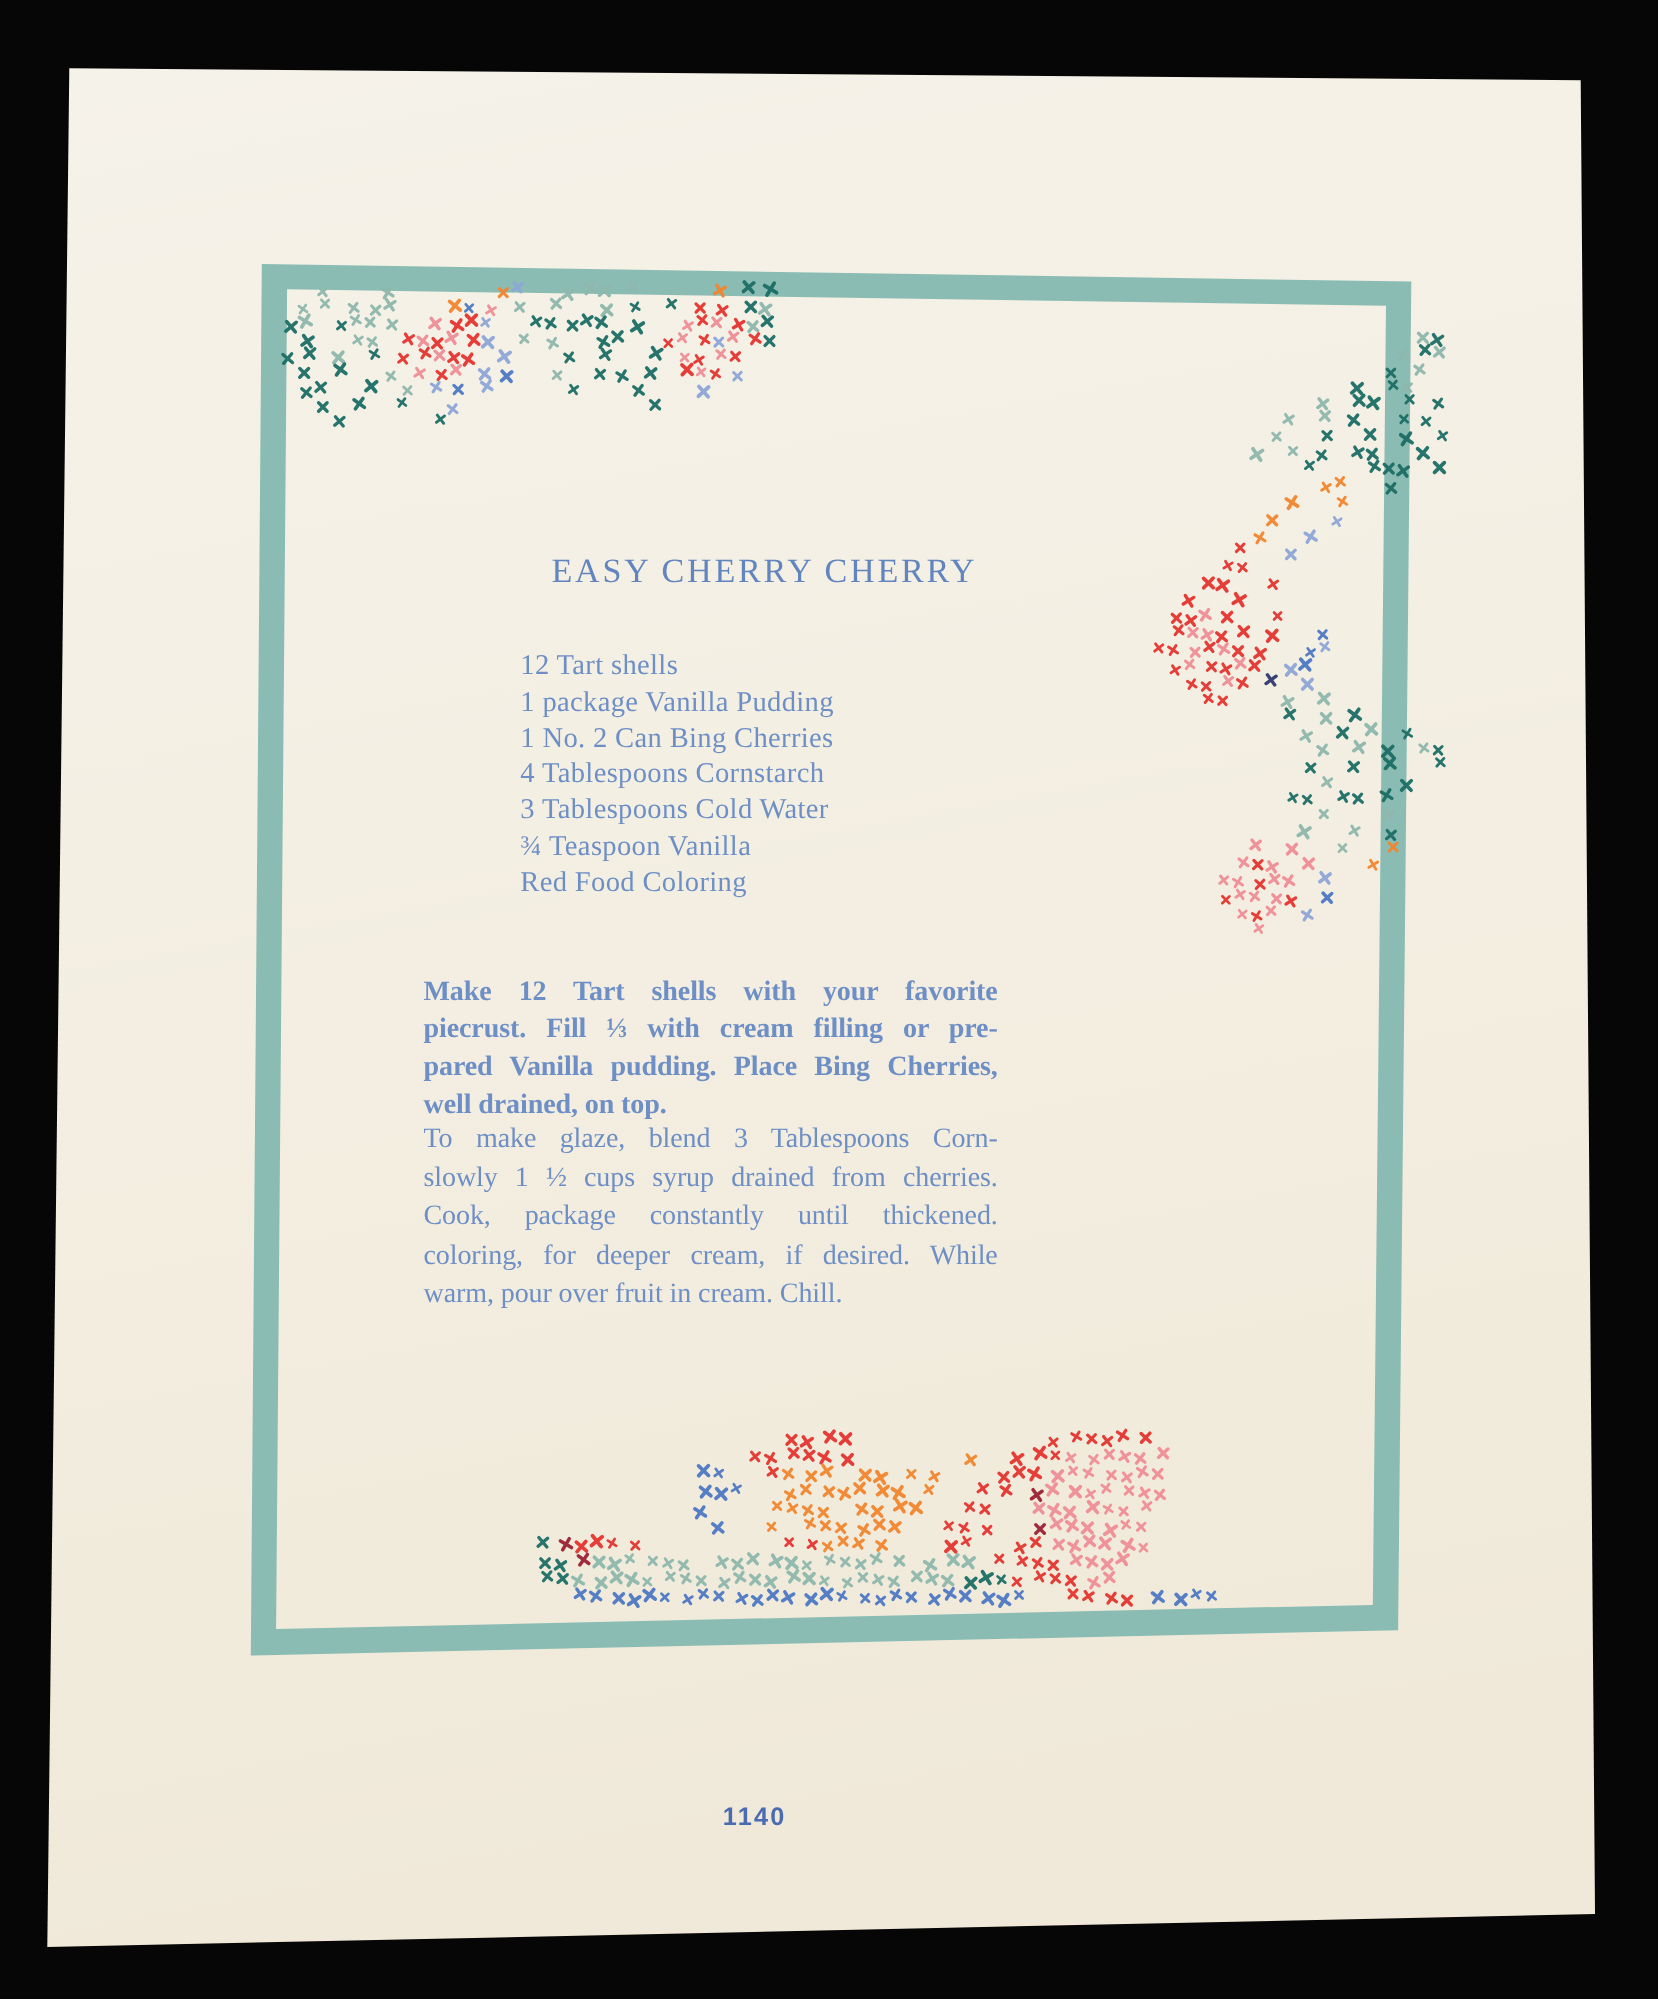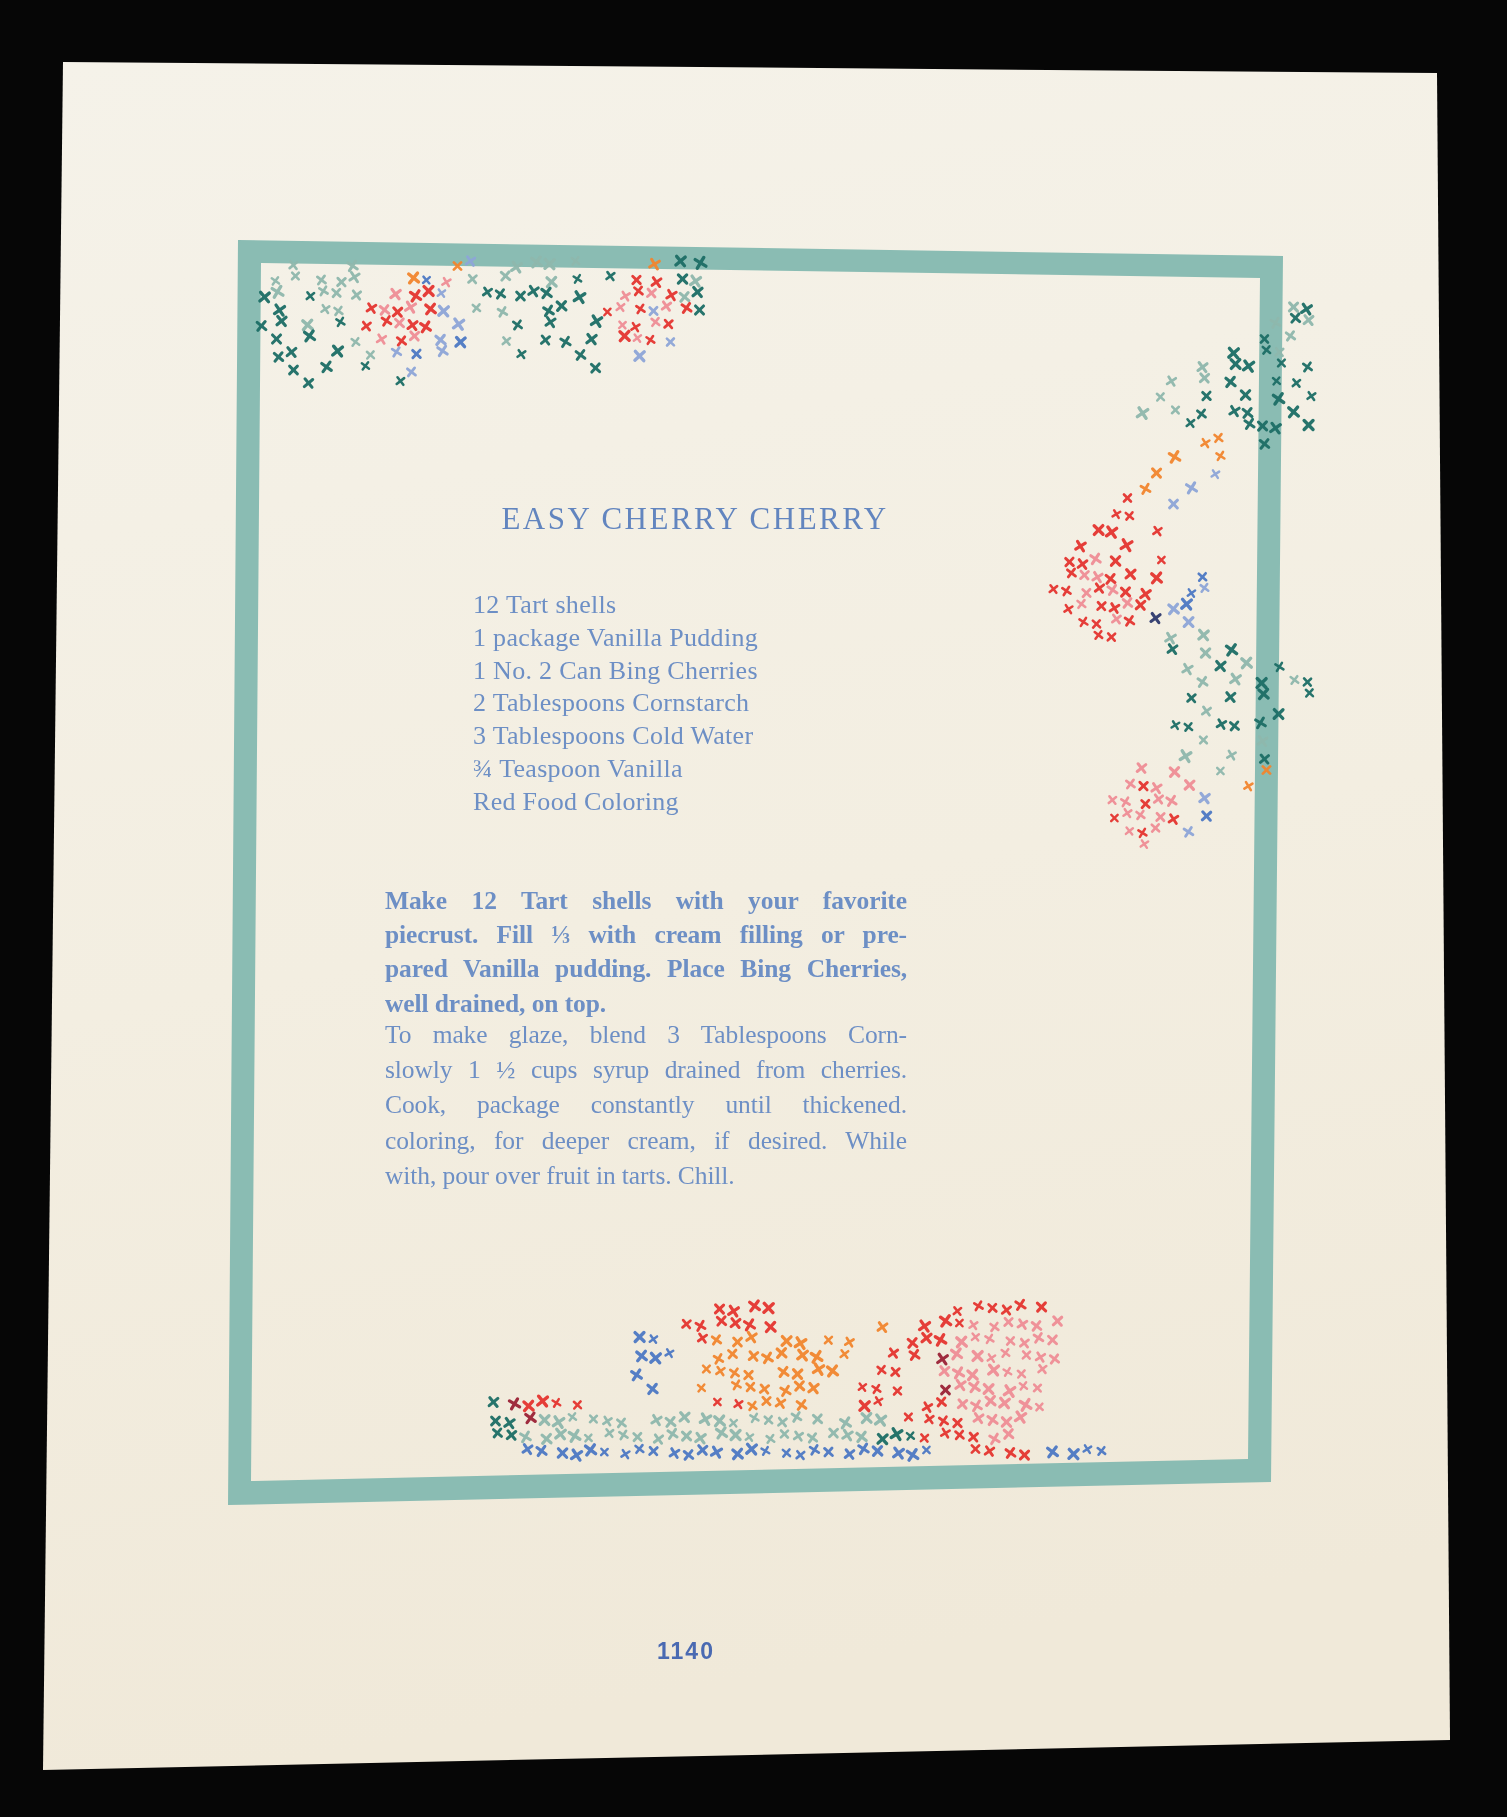--- a/index.html
+++ b/index.html
@@ -564,36 +564,36 @@
         <span class="st" style="left: 624px; top: 141.3px; color: rgb(77, 121, 196); transform: rotate(12deg) scale(0.82);"></span>
         <span class="st" style="left: 638.2px; top: 143.1px; color: rgb(77, 121, 196); transform: rotate(-7deg) scale(0.86);"></span>
       </div>
 
     <h1 class="title">EASY CHERRY CHERRY</h1>
 
     <ul class="ingredients">
         <li>12 Tart shells</li>
         <li>1 package Vanilla Pudding</li>
         <li>1 No. 2 Can Bing Cherries</li>
-        <li>2 Tablespoons Cornstarch</li>
+        <li>4 Tablespoons Cornstarch</li>
         <li>3 Tablespoons Cold Water</li>
         <li>¾ Teaspoon Vanilla</li>
         <li>Red Food Coloring</li>
       </ul>
 
     <div class="para p1">
         <div class="line">Make 12 Tart shells with your favorite</div>
         <div class="line">piecrust. Fill ⅓ with cream filling or pre-</div>
         <div class="line">pared Vanilla pudding. Place Bing Cherries,</div>
         <div class="line last">well drained, on top.</div>
       </div>
     <div class="para p2">
         <div class="line">To make glaze, blend 3 Tablespoons Corn-</div>
         <div class="line">slowly 1 ½ cups syrup drained from cherries.</div>
         <div class="line">Cook, package constantly until thickened.</div>
         <div class="line">coloring, for deeper cream, if desired. While</div>
-        <div class="line last">with, pour over fruit in tarts. Chill.</div>
+        <div class="line last">warm, pour over fruit in cream. Chill.</div>
       </div>
 
     <div class="pageno">1140</div>
 
   </div>
 </div>
 
 </body></html>

